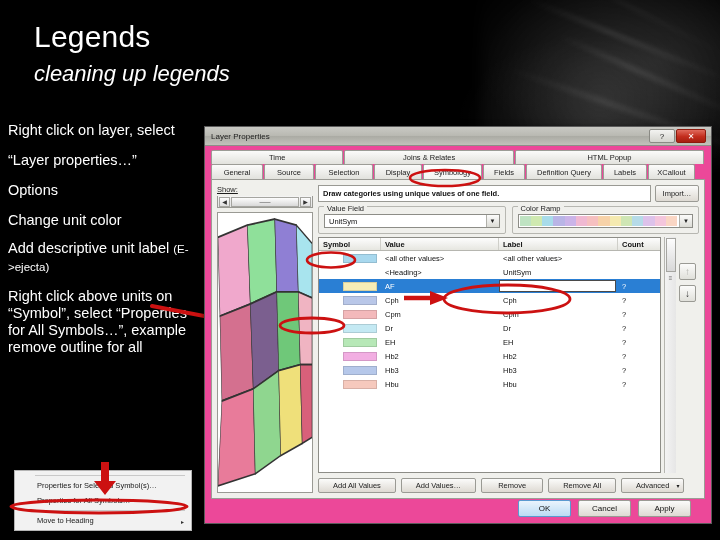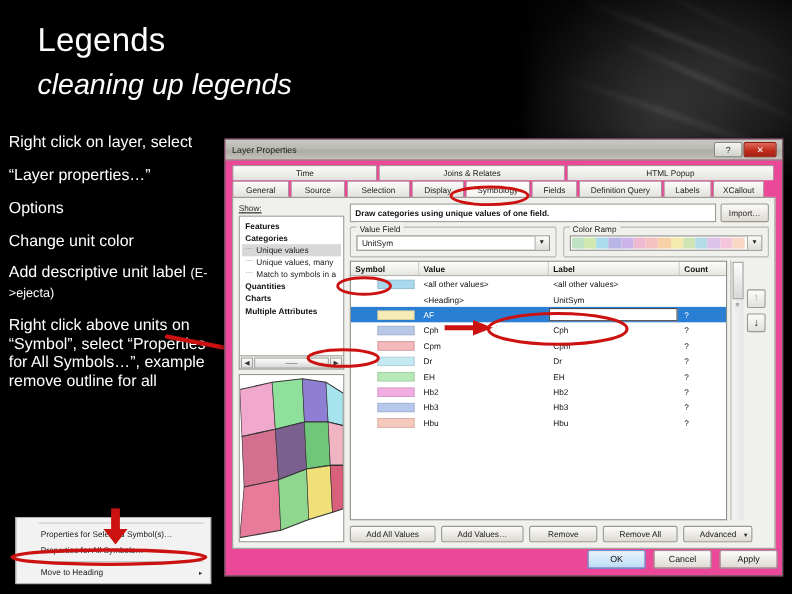--- a/index.html
+++ b/index.html
@@ -35,21 +35,21 @@
   }
 
   
   #title {
     position: absolute; left: 34px; top: 20px;
     color: #ffffff; font-size: 30px; font-weight: 400;
     letter-spacing: .2px; line-height: 1.1;
   }
   #subtitle {
     position: absolute; left: 34px; top: 62px;
-    color: #ffffff; font-size: 26px; font-style: italic; font-weight: 400;
+    color: #ffffff; font-size: 22px; font-style: italic; font-weight: 400;
     line-height: 1.1;
   }
 
   
   #bullets {
     position: absolute; left: 8px; top: 122px;
     width: 196px; color: #ffffff;
   }
   .bullet { font-size: 14.5px; line-height: 1.18; margin-bottom: 13px; }
   .bullet .small { font-size: 11.5px; }
@@ -255,21 +255,21 @@
     font-size: 7.5px; color: #1c1c1c; height: 15px;
     background: linear-gradient(#fbfbfa,#dedad3); border: 1px solid #9a9a94;
     border-radius: 2px; display: flex; align-items: center; justify-content: center;
     padding: 0 14px; white-space: nowrap;
   }
   #btn-advanced { position: relative; padding-right: 14px; }
   #adv-arrow { position: absolute; right: 4px; font-size: 6px; }
 
   
   #footer {
-    position: absolute; right: 4px; bottom: 6px; display: flex; gap: 7px; margin-left: 26px;
+    position: absolute; right: 20px; bottom: 6px; display: flex; gap: 7px; margin-left: 26px;
   }
   .foot-btn {
     width: 53px; height: 17px; font-size: 8px; color: #111;
     border: 1px solid #9a9a94; border-radius: 2px;
     background: linear-gradient(#fbfbfa,#dedad3);
     display: flex; align-items: center; justify-content: center;
   }
   #btn-ok {
     background: linear-gradient(#eaf4fd,#bcdcf4); border-color: #5a9ad0;
   }
@@ -351,30 +351,20 @@
       <div class="tab" style="width:42px">Fields</div>
       <div class="tab" style="width:76px">Definition Query</div>
       <div class="tab" style="width:44px">Labels</div>
       <div class="tab" style="width:47px">XCallout</div>
     </div>
 
     <div id="panel">
 
       <div id="tree-col">
         <div id="show-label"><u>Show:</u></div>
-        <div id="tree">
-          <div class="tree-node">Features</div>
-          <div class="tree-node">Categories</div>
-          <div class="tree-leaf selected">Unique values</div>
-          <div class="tree-leaf">Unique values, many</div>
-          <div class="tree-leaf">Match to symbols in a</div>
-          <div class="tree-node">Quantities</div>
-          <div class="tree-node">Charts</div>
-          <div class="tree-node">Multiple Attributes</div>
-        </div>
         <div id="tree-hscroll">
           <div class="sc-btn">◀</div>
           <div id="sc-thumb">⸺</div>
           <div class="sc-btn">▶</div>
         </div>
         <div id="map-preview">
           <svg id="map-svg" viewBox="0 0 96 92" preserveAspectRatio="none" style="width:100%;height:100%;display:block">
               <polygon points="0,8 30,4 33,30 2,34" fill="#f0a8cc" stroke="#333" stroke-width="0.6"></polygon>
               <polygon points="30,4 58,2 60,26 33,30" fill="#8fe09a" stroke="#333" stroke-width="0.6"></polygon>
               <polygon points="58,2 80,4 82,26 60,26" fill="#8f7fd4" stroke="#333" stroke-width="0.6"></polygon>

